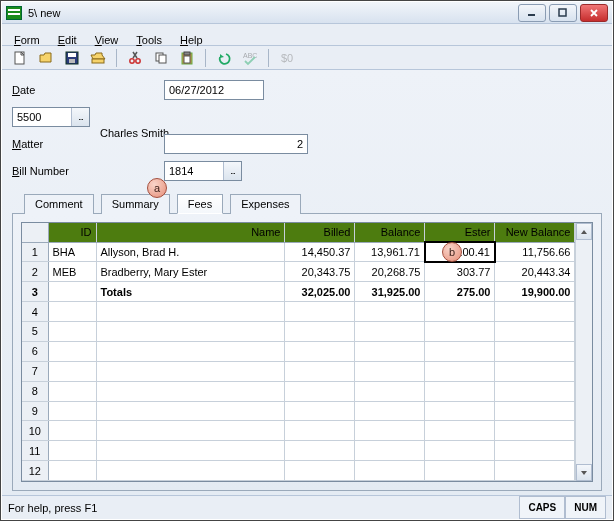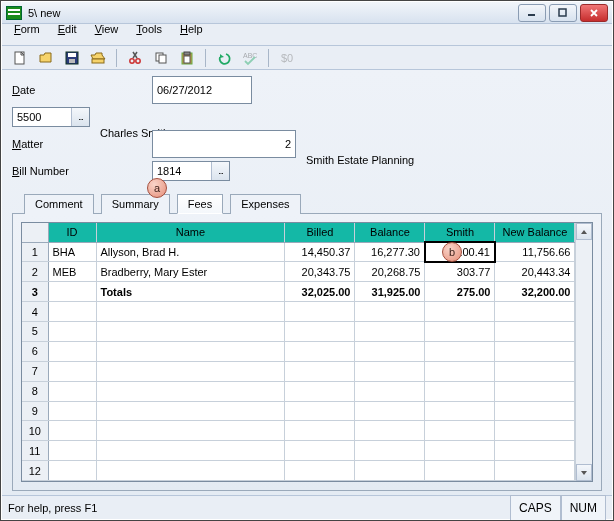--- a/index.html
+++ b/index.html
@@ -50,21 +50,21 @@
   display: flex; align-items: center; justify-content: center;
 }
 .win-btn.close {
   background: linear-gradient(#f07676, #c62d2d);
   border-color: #9a2a2a;
 }
 .win-btn svg { width: 10px; height: 10px; }
 .menubar {
   height: 22px;
   display: flex;
-  align-items: flex-end;
+  align-items: flex-start;
   padding: 8px 4px;
   gap: 2px;
   border-bottom: 1px solid #b7c6da;
   background: #e9eef5;
 }
 .menu-item { padding: 2px 8px; }
 .menu-item u { text-decoration: underline; }
 .toolbar {
   height: 30px;
   display: flex;
@@ -83,24 +83,24 @@
   width: 1px; height: 18px; background: #a8b6c8; margin: 0 4px;
 }
 .tool-btn svg { width: 16px; height: 16px; }
 .content {
   flex: 1;
   padding: 8px 10px 4px 10px;
   background: linear-gradient(#eef2f8, #e4ebf3);
   position: relative;
 }
 .form-row { display: flex; align-items: center; height: 24px; margin-bottom: 3px; }
-.form-label { width: 140px; }
+.form-label { width: 152px; }
 .form-label u, .form-label span { text-decoration-thickness: 1px; }
 .form-input {
-  height: 28px; border: 1px solid #7a8ca0; background: #fff;
+  height: 20px; border: 1px solid #7a8ca0; background: #fff;
   padding: 0 4px; font-family: inherit; font-size: 11px;
 }
 .lookup {
   display: flex; height: 20px; border: 1px solid #7a8ca0; background: #fff;
   align-items: center;
 }
 .lookup input { border: none; outline: none; height: 18px; padding: 0 4px; font: inherit; flex: 1; width: 0; }
 .lookup .lookup-btn {
   width: 18px; height: 18px;
   background: linear-gradient(#f4f7fb, #dbe4ee);
@@ -143,23 +143,23 @@
   border-right: 1px solid #c7d0da;
   border-bottom: 1px solid #c7d0da;
   height: 19px;
   padding: 0 4px;
   text-align: left;
   font-weight: normal;
   overflow: hidden;
   white-space: nowrap;
 }
 .grid-table thead th {
-  background: #14b8a6;
+  background: #4d7c0f;
   border-bottom: 1px solid #9aa9ba;
-  text-align: center;
+  text-align: right;
 }
 .grid-table .rowhdr {
   background: #ecf0f5;
   border-right: 1px solid #9aa9ba !important;
   text-align: center;
   width: 26px;
 }
 .grid-table td.num { text-align: right; }
 .grid-table .totals td { font-weight: bold; }
 .grid-scroll {
@@ -189,21 +189,22 @@
   height: 24px;
   border-top: 1px solid #b7c6da;
   background: #e9eef5;
   display: flex; align-items: center; padding: 0 6px;
 }
 .statusbar .help { flex: 1; }
 .status-cell {
   border: 1px solid #b0bdd0;
   padding: 5px 8px;
   background: #f0f4f9;
-  font-size: 12px;
+  font-size: 10px;
+  font-weight: bold;
 }
 </style>
 </head>
 <body>
 
 <div class="window">
 
   <div class="titlebar">
     <div class="app-icon"></div>
     <div class="title">5\ new</div>
@@ -309,21 +310,20 @@
     <div class="form-row">
       <div class="lookup" style="width:78px">
         <input value="5500" style="">
         <div class="lookup-btn">...</div>
       </div>
       <div class="desc-text">Charles Smith</div>
     </div>
     <div class="form-row">
       <div class="form-label"><u>M</u>atter</div>
       <input class="form-input" style="width: 144px; text-align: right;" value="2">
-      <div class="desc-text">Smith Estate Planning</div>
     </div>
     <div class="form-row">
       <div class="form-label"><u>B</u>ill Number</div>
       <div class="lookup" style="width:78px">
         <input value="1814" style="">
         <div class="lookup-btn">...</div>
       </div>
     </div>
 
     <div class="callout" style="left:145px; top:108px;">a</div>
@@ -346,51 +346,51 @@
               <col style="width:70px">
               <col style="width:80px">
           </colgroup>
           <thead>
               <tr id="grid-head">
                 <th class="rowhdr"></th>
                 <th>ID</th>
                 <th>Name</th>
                 <th>Billed</th>
                 <th>Balance</th>
-                <th>Smith</th>
+                <th>Ester</th>
                 <th>New Balance</th>
               </tr>
             </thead>
           <tbody id="grid-body">
               <tr>
                 <td class="rowhdr">1</td>
                 <td>BHA</td>
                 <td>Allyson, Brad H.</td>
                 <td class="num">14,450.37</td>
-                <td class="num">16,277.30</td>
+                <td class="num">13,961.71</td>
                 <td class="num apply-cell editing">100.41</td>
                 <td class="num">11,756.66</td>
               </tr>
               <tr>
                 <td class="rowhdr">2</td>
                 <td>MEB</td>
                 <td>Bradberry, Mary Ester</td>
                 <td class="num">20,343.75</td>
                 <td class="num">20,268.75</td>
                 <td class="num apply-cell">303.77</td>
                 <td class="num">20,443.34</td>
               </tr>
               <tr class="totals">
                 <td class="rowhdr">3</td>
                 <td></td>
                 <td>Totals</td>
                 <td class="num">32,025.00</td>
                 <td class="num">31,925.00</td>
                 <td class="num">275.00</td>
-                <td class="num">32,200.00</td>
+                <td class="num">19,900.00</td>
               </tr>
               <tr>
                 <td class="rowhdr">4</td>
                 <td></td>
                 <td></td>
                 <td class="num"></td>
                 <td class="num"></td>
                 <td class="num"></td>
                 <td class="num"></td>
               </tr>

